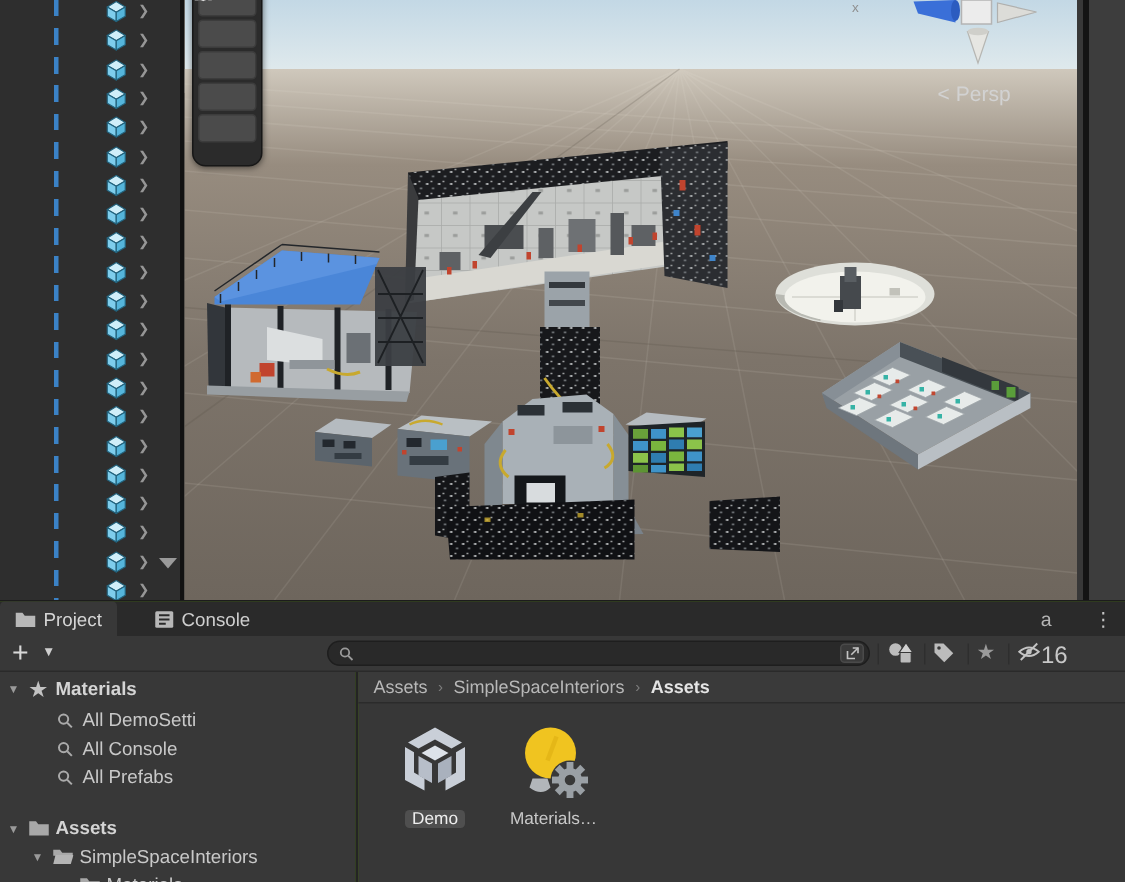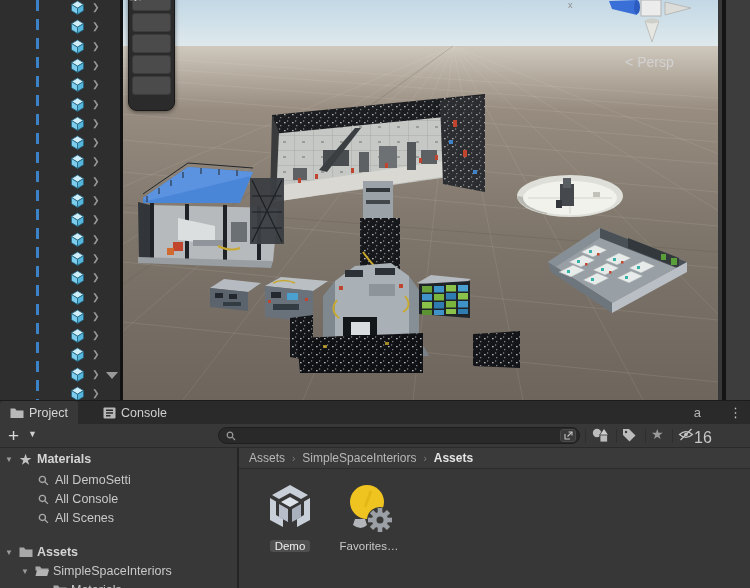--- a/index.html
+++ b/index.html
@@ -770,21 +770,21 @@
           </span>
           <span>All Console</span>
         </div>
         <div class="trow" style="left:36px;top:61px">
           <span class="ticon">
             <svg width="11" height="11" viewBox="0 0 10 10">
                 <circle cx="4" cy="4" r="2.8" fill="none" stroke="#aaa" stroke-width="1.2"></circle>
                 <path d="M6.2 6.2 L9 9" stroke="#aaa" stroke-width="1.2"></path>
               </svg>
           </span>
-          <span>All Scenes</span>
+          <span>All Prefabs</span>
         </div>
 
         <div class="trow bold" style="left:4px;top:95px">
           <span class="fold">▼</span>
           <span class="ticon">
             <svg width="14" height="12" viewBox="0 0 14 12">
                 <path d="M0.5 1.5 h4.5 l1.5 2 h7 v7.5 h-13 z" fill="#a8a8a8"></path>
               </svg>
           </span>
           <span>Assets</span>
@@ -853,18 +853,18 @@
                     <rect x="-2.3" y="-12" width="4.6" height="5" transform="rotate(45)"></rect>
                     <rect x="-2.3" y="7" width="4.6" height="5" transform="rotate(45)"></rect>
                     <rect x="-12" y="-2.3" width="5" height="4.6" transform="rotate(45)"></rect>
                     <rect x="7" y="-2.3" width="5" height="4.6" transform="rotate(45)"></rect>
                   </g>
                 </g>
                 <circle cx="0" cy="0" r="3.5" fill="#383838"></circle>
               </g>
             </svg>
           </div>
-          <span class="alabel">Favorites…</span>
+          <span class="alabel">Materials…</span>
         </div>
       </div>
     </div>
   </div>
 </div>
 
 </body></html>

